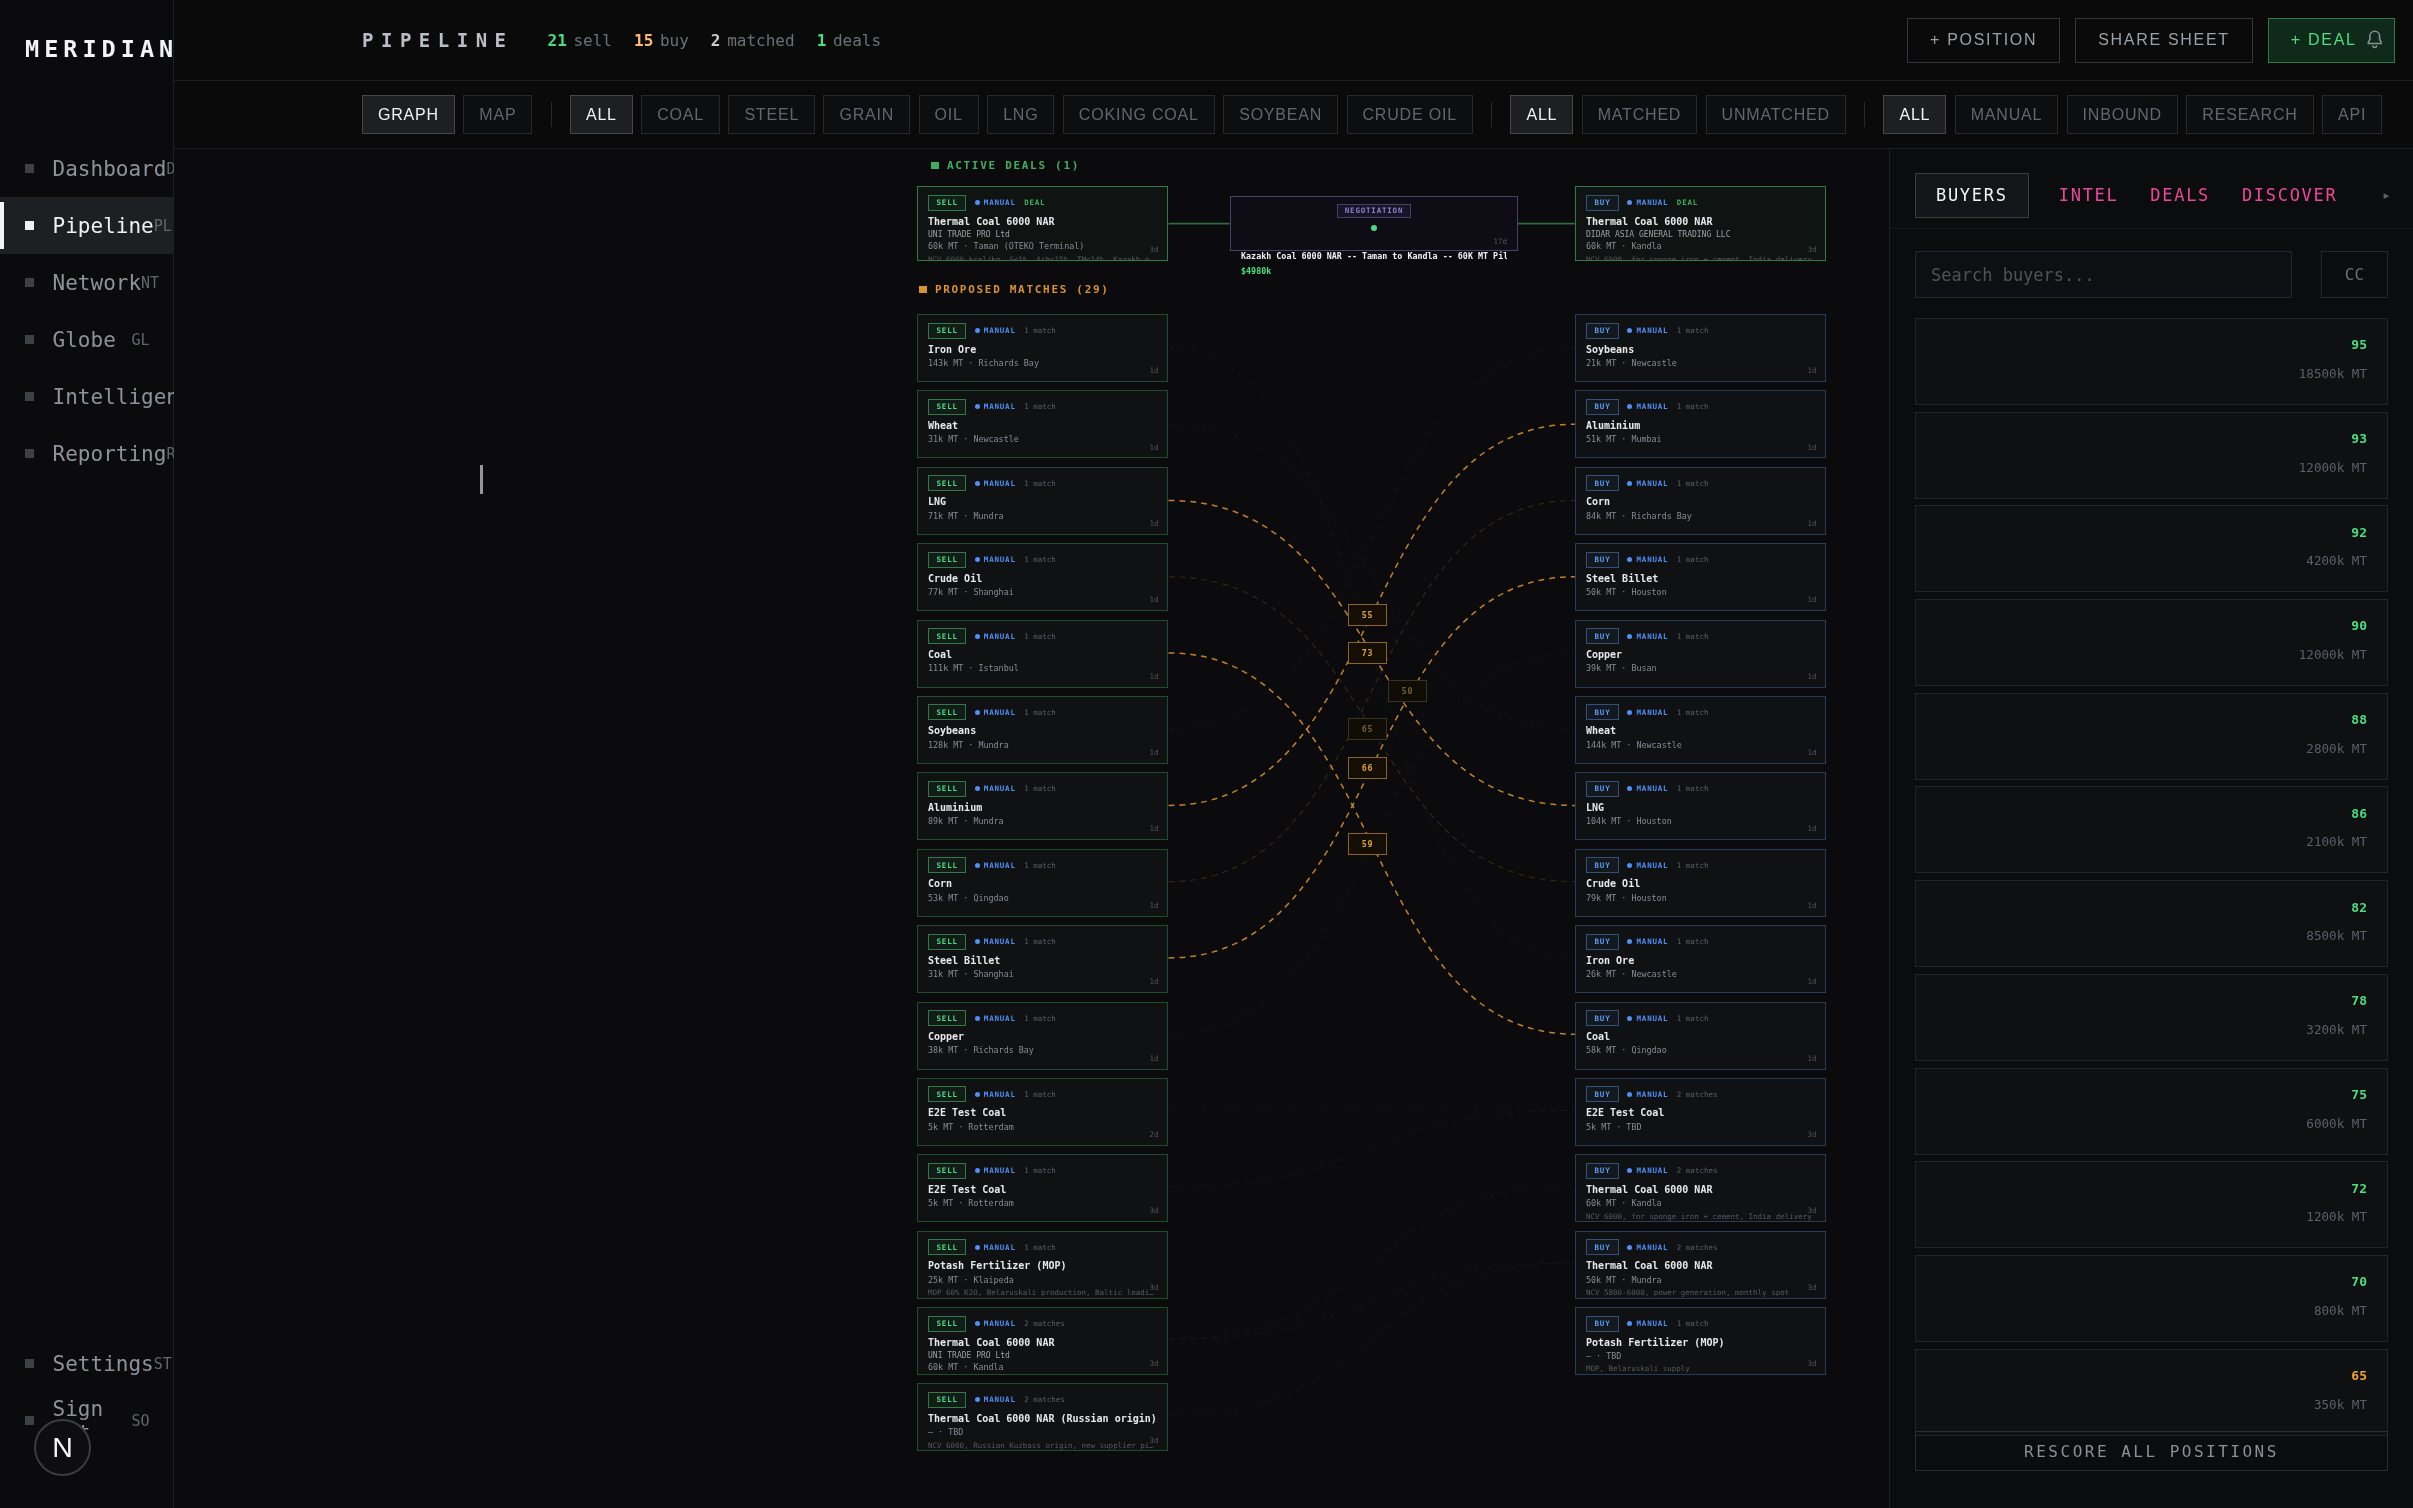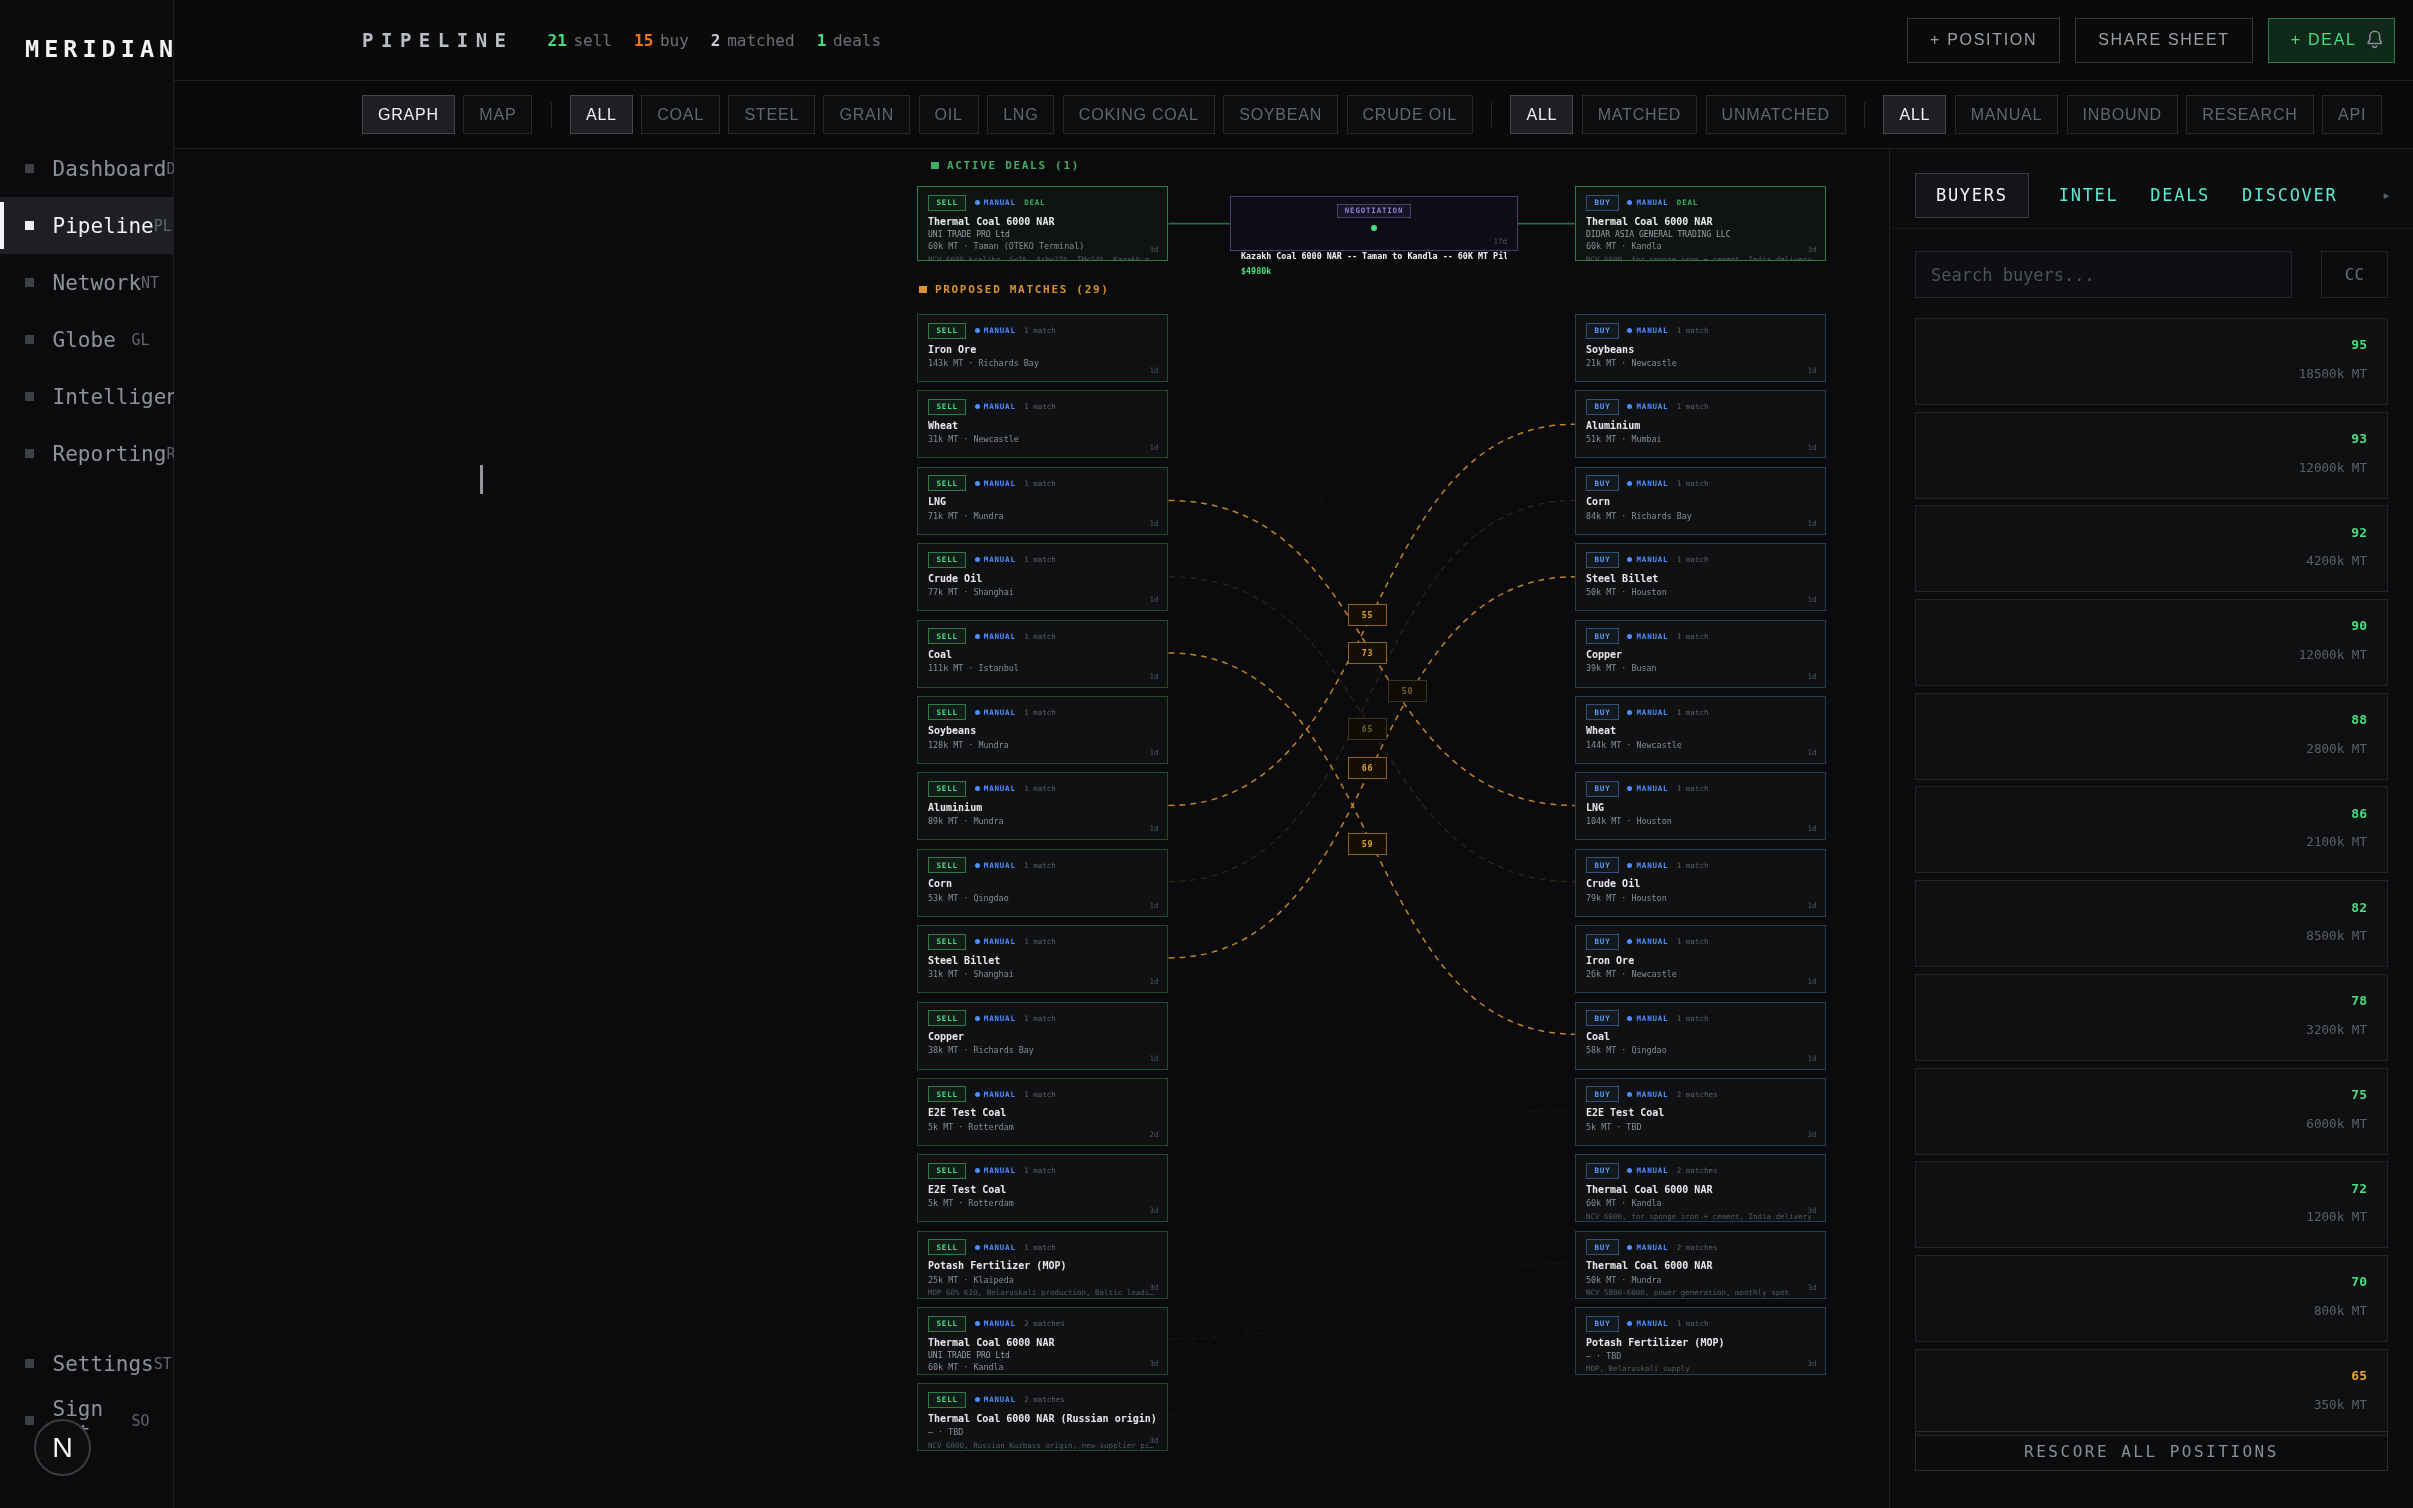--- a/index.html
+++ b/index.html
@@ -27,21 +27,21 @@
     color:#f4f5f7; font-size:28.5px; font-family:"Liberation Sans", sans-serif; z-index:3; }
 
   
   .main { flex:1; display:flex; flex-direction:column; height:100%; min-width:0; }
   .topbar { height:81px; display:flex; align-items:center; padding:0 18.4px 0 188px;
     border-bottom:0.8px solid #1d1f22; position:relative; }
   .page-title { font-size:19px; font-weight:bold; letter-spacing:7.5px; color:#b9bec6; margin-right:34px; }
   .stats { display:flex; gap:22px; align-items:center; }
   .stat { font-size:16px; display:flex; gap:6.7px; }
   .stat-value { font-weight:bold; }
-  .stat-value.green { color:#4ade80; } .stat-value.blue { color:#f97316; } .stat-value.white { color:#c8cdd3; }
+  .stat-value.green { color:#4ade80; } .stat-value.blue { color:#fdba74; } .stat-value.white { color:#c8cdd3; }
   .stat-label { color:#6b7077; }
   .top-actions { margin-left:auto; display:flex; gap:15px; align-items:center; position:relative; }
   .btn { height:45px; padding:0 22px; display:flex; align-items:center; font-size:16px; letter-spacing:1.7px;
     color:#9aa0a8; background:transparent; border:0.8px solid #33363a; cursor:pointer; }
   .btn.green { background:#0f2a1a; border:0.8px solid #2f7a45; color:#4ade80; padding-right:37px; }
   .bell { position:absolute; right:8.4px; top:50%; transform:translateY(-44%); z-index:2; }
 
   .filterbar { height:68px; display:flex; align-items:center; padding-left:188px; gap:8.4px;
     border-bottom:0.8px solid #1d1f22; }
   .fbtn { height:39px; padding:0 15px; display:flex; align-items:center; font-size:16px; letter-spacing:0.8px;
@@ -99,21 +99,21 @@
     font-size:8.4px; font-weight:bold; letter-spacing:0.8px; cursor:pointer; }
   .edge-badge.bright { color:#d8a13c; border:0.8px solid #8a6524; background:#140e04; }
   .edge-badge.dim    { color:#6e5f33; border:0.8px solid #3b3322; background:#100d06; }
   .scroll-thumb { position:absolute; left:306px; top:316px; width:3.4px; height:28.5px; background:#c3c6ca; opacity:.75; }
 
   
   .panel { width:524px; flex:0 0 524px; background:#0b0c0e; border-left:0.8px solid #1d1f22;
     position:relative; height:1359px; }
   .panel-tabs { display:flex; align-items:center; gap:28.5px; padding:13.4px 22px 0 25px; height:80px;
     border-bottom:0.8px solid #17181b; }
-  .ptab { font-size:17px; letter-spacing:1.7px; color:#5eead4; padding:11.7px 1.7px; cursor:pointer; }
+  .ptab { font-size:17px; letter-spacing:1.7px; color:#ec4899; padding:11.7px 1.7px; cursor:pointer; }
   .ptab.active { color:#f2f3f5; border:0.8px solid #3a3c40; background:#141518; padding:11.7px 20px; }
   .panel-arrow { margin-left:auto; color:#5b6068; font-size:15px; cursor:pointer; }
   .search-row { display:flex; gap:29px; padding:22px 25px 0 25px; }
   .search-input { flex:1; height:47px; background:#0e0f12; border:0.8px solid #24262a; color:#c6cad0;
     font-family:"DejaVu Sans Mono", monospace; font-size:17px; padding:0 15px; outline:none; }
   .search-input::placeholder { color:#4e535a; }
   .cc-btn { width:67px; height:47px; border:0.8px solid #24262a; background:transparent; color:#6b7077;
     font-family:"DejaVu Sans Mono", monospace; font-size:16px; cursor:pointer; }
   .buyers { display:flex; flex-direction:column; gap:6.7px; padding:20px 25px 0 25px; }
   .buyer-row { height:87px; background:#0f1012; border:0.8px solid #212428; position:relative; cursor:pointer; }

